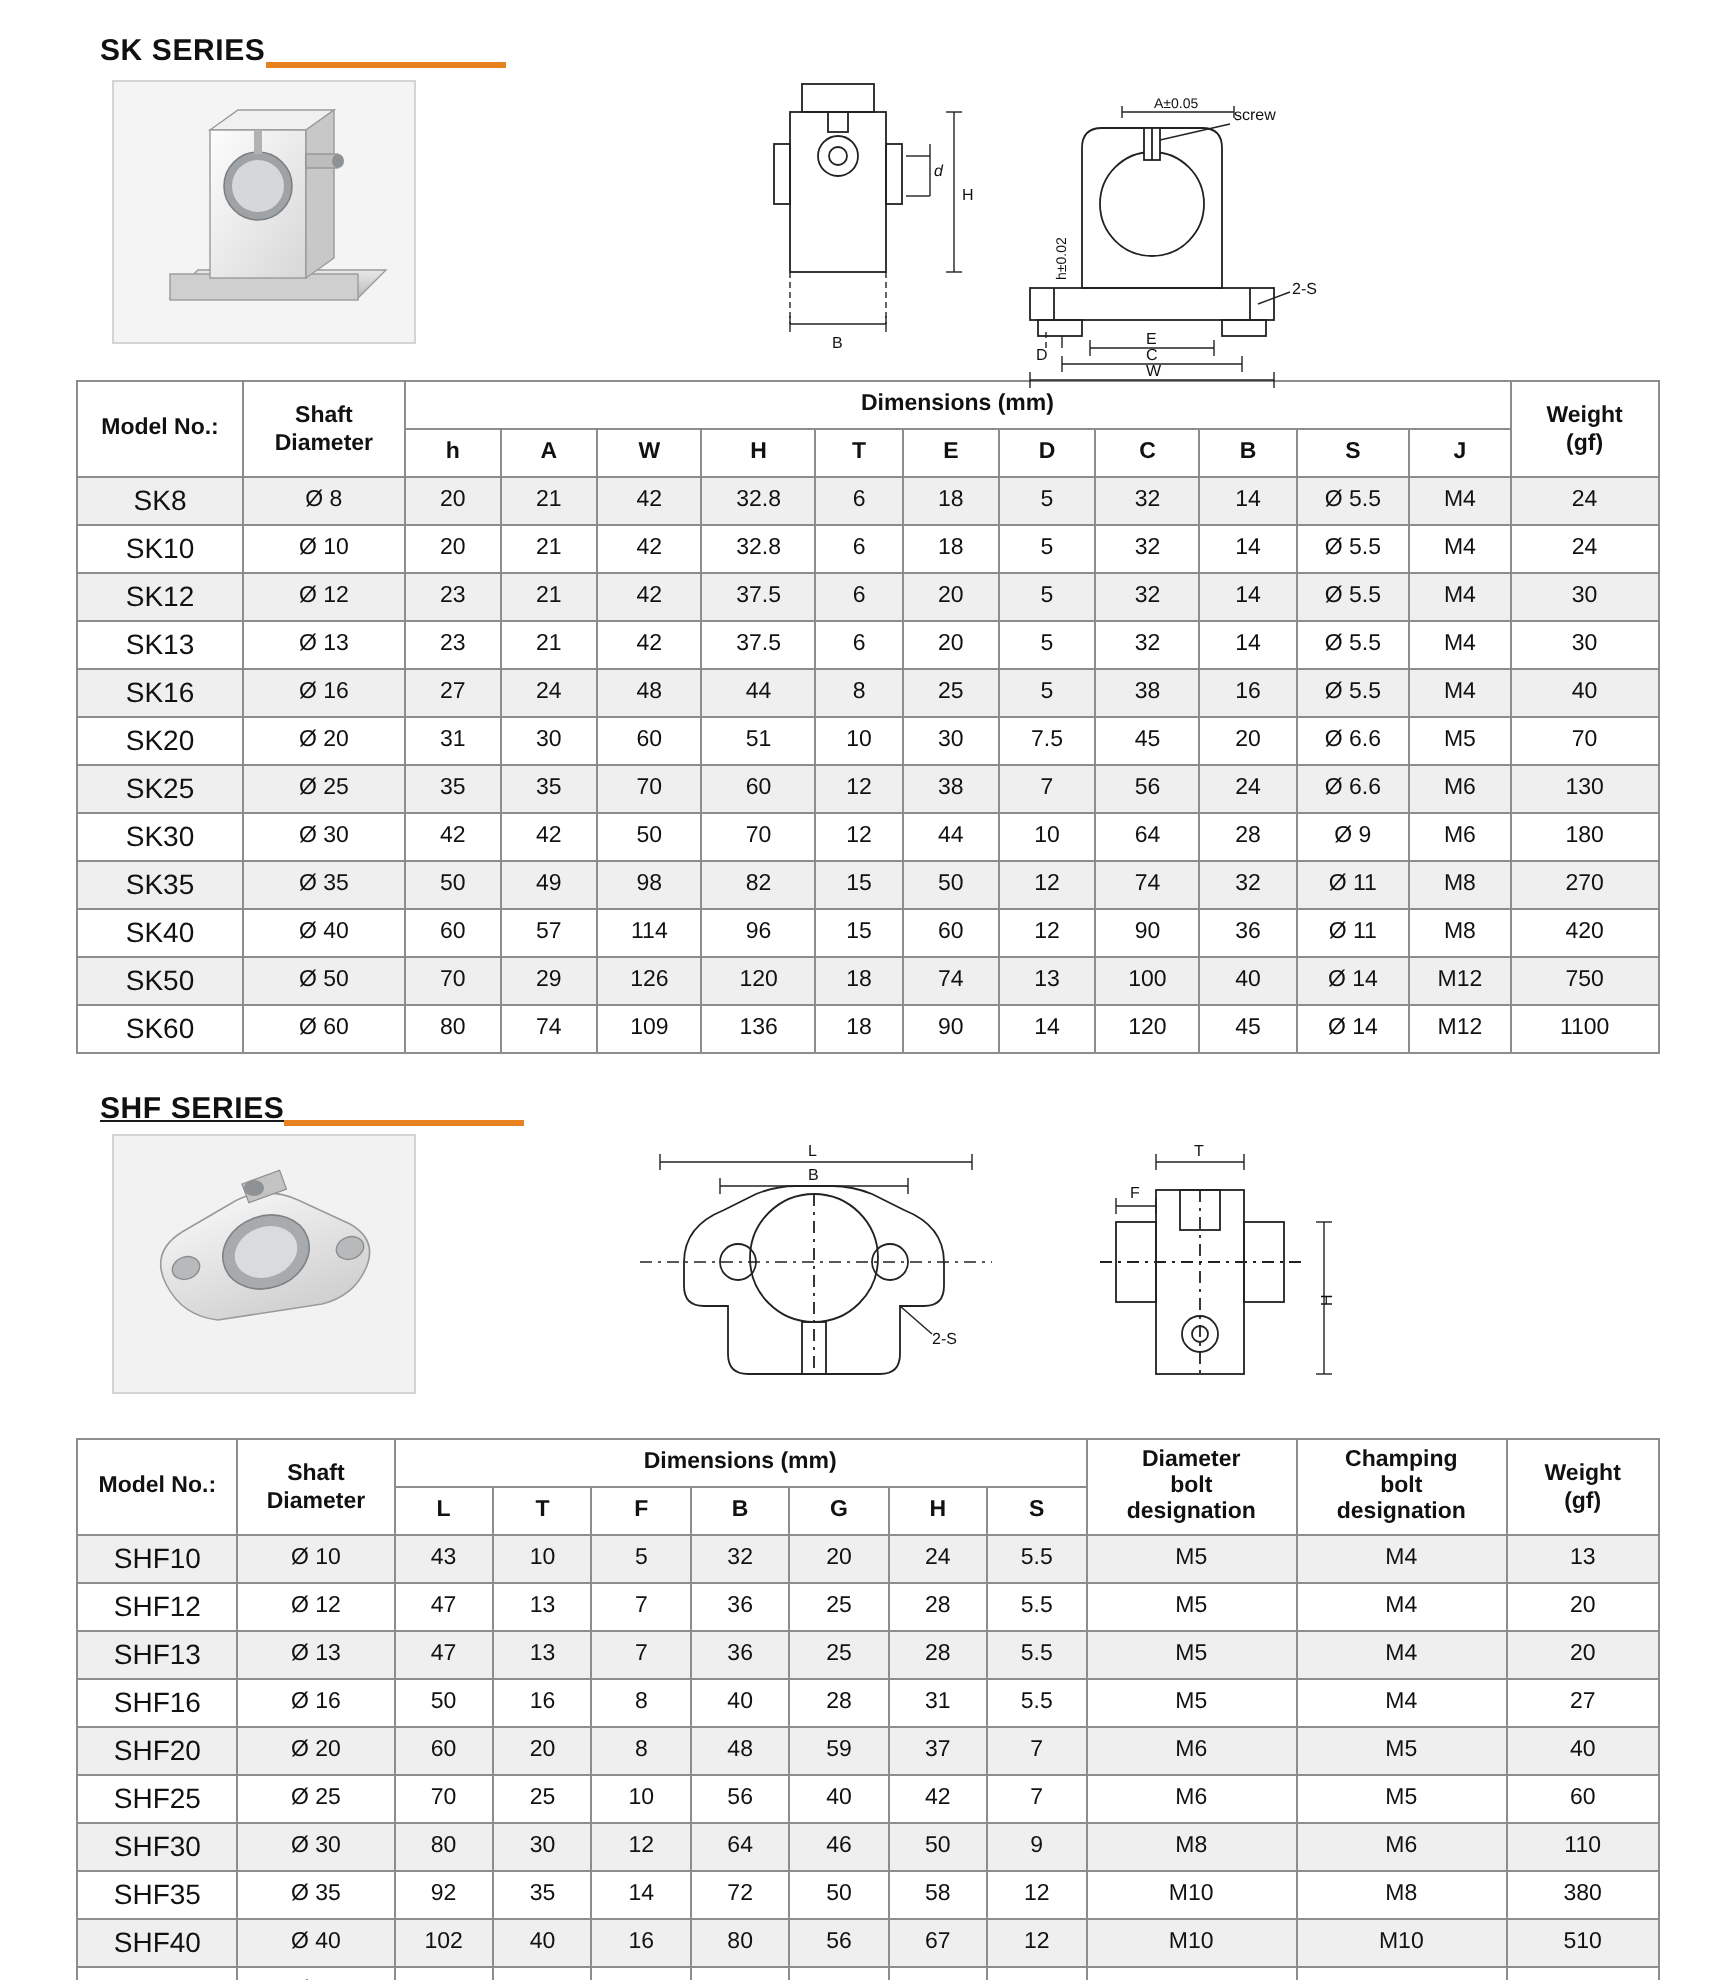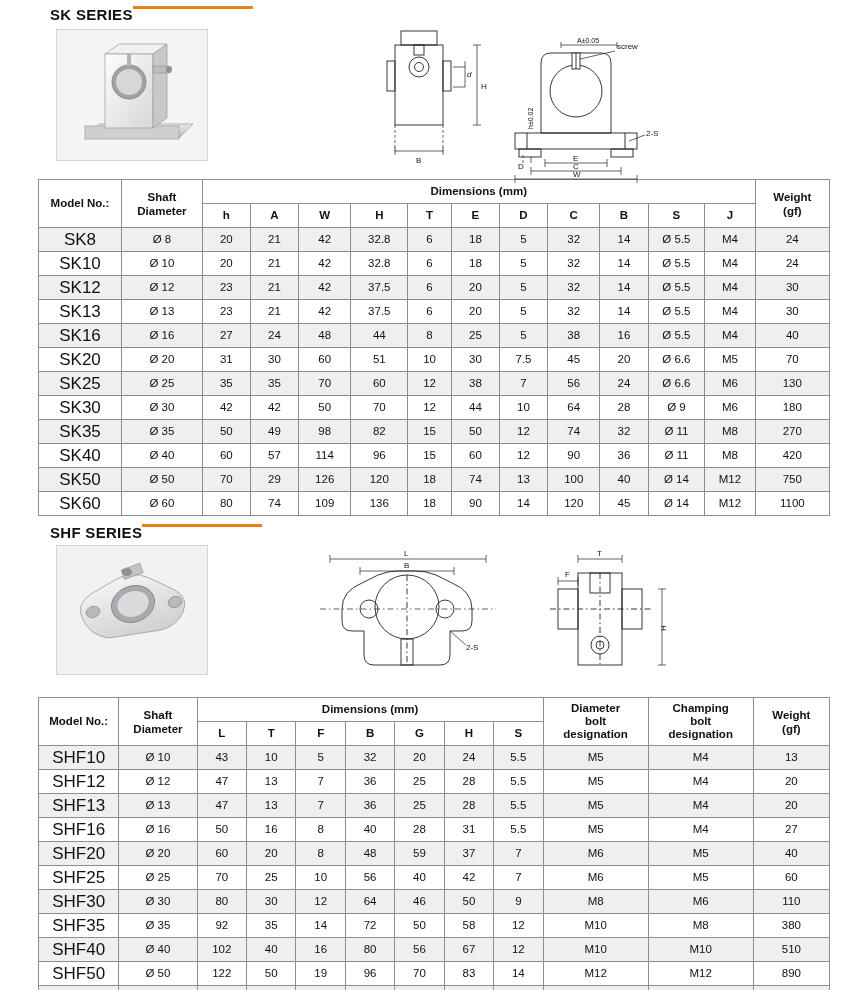--- a/index.html
+++ b/index.html
@@ -18,23 +18,24 @@
     position: relative;
     width: 868px;
     height: 990px;
     box-sizing: border-box;
     padding: 0 18px;
   }
 
   
   .section-head {
     display: flex;
-    align-items: flex-start;
+    align-items: flex-end;
     padding-top: 6px;
     padding-left: 32px;
+    margin-top: 11px;
   }
   .section-title {
     font-size: 15px;
     font-weight: bold;
     letter-spacing: 0.3px;
     color: #111;
     white-space: nowrap;
   }
   .section-rule {
     height: 3px;
@@ -80,21 +81,21 @@
     white-space: nowrap;
   }
   table th {
     font-weight: bold;
     background: #ffffff;
     font-size: 11.5px;
   }
   .th-multi { line-height: 13px; }
   tbody tr:nth-child(odd) td { background: #efefef; }
   tbody tr:nth-child(even) td { background: #ffffff; }
-  td.model { font-size: 17px; text-align: center; }
+  td.model { font-size: 14px; text-align: center; }
   .tbl-wrap { margin-top: 4px; }
   .tbl-wrap.sk { margin-top: 6px; }
 
   
   .lbl { font-size: 8px; font-family: "Liberation Sans", sans-serif; fill: #111; }
   .lbl-i { font-size: 8px; font-style: italic; fill: #111; }
   .lbl-s { font-size: 7px; fill: #111; }
 </style>
 </head>
 <body>
@@ -456,21 +457,21 @@
             <td>120</td>
             <td>45</td>
             <td>Ø 14</td>
             <td>M12</td>
             <td>1100</td>
           </tr>
       </tbody>
     </table>
   </div>
 
-  <div class="section-head" style="padding-top:8px;">
+  <div class="section-head" style="padding-top:8px;text-decoration:underline;">
     <div class="section-title">SHF SERIES</div>
     <div class="section-rule"></div>
   </div>
 
   <div class="illus-row shf">
 
     <div class="photo" style="left:38px; top:4px; width:150px; height:128px;">
       <svg width="150" height="128" viewBox="0 0 150 128">
         <defs>
           <linearGradient id="shfg1" x1="0" y1="0" x2="0.6" y2="1">

